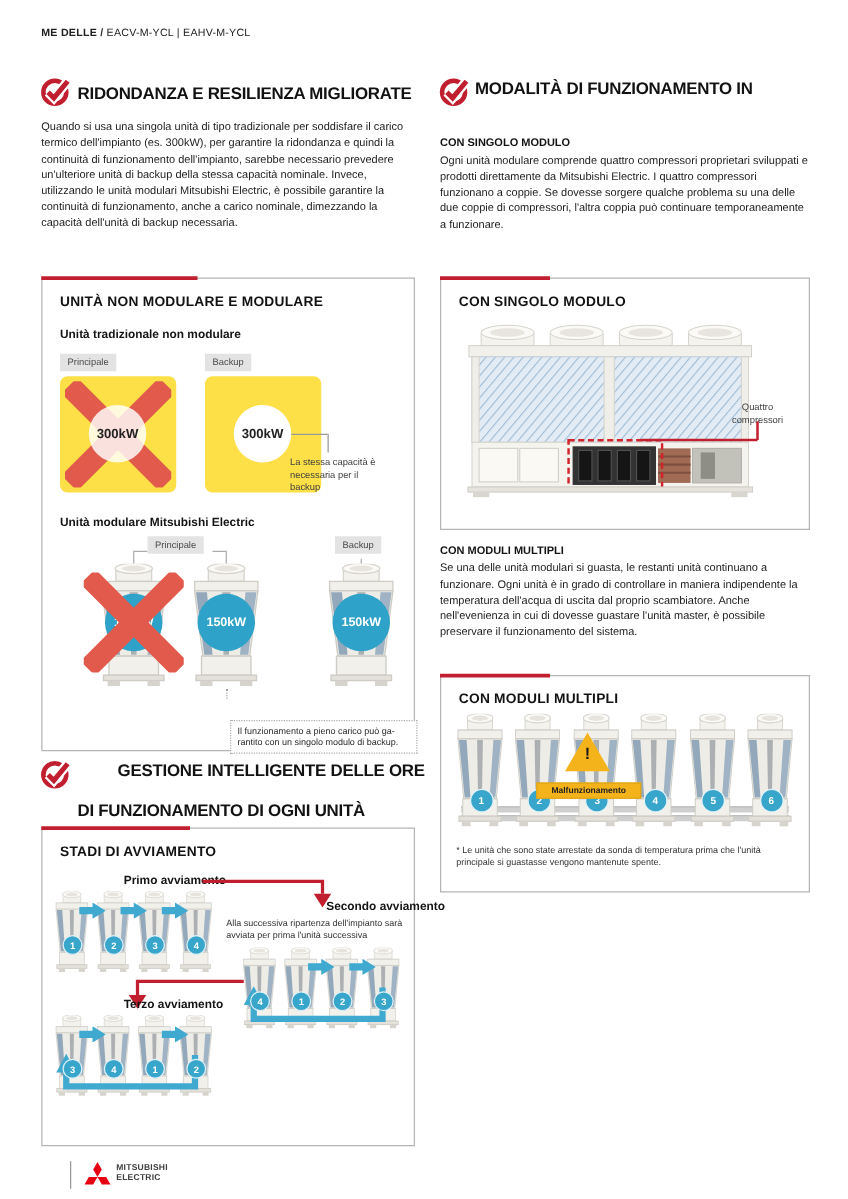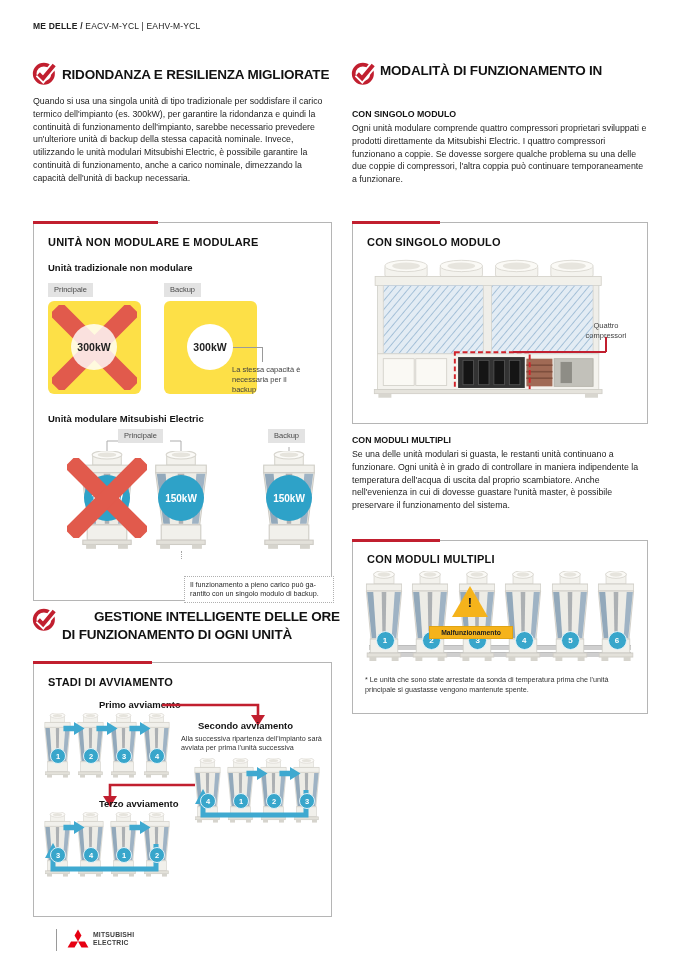--- a/index.html
+++ b/index.html
@@ -146,21 +146,21 @@
     <div class="dotv" style="left:147px;top:328px;height:8px;"></div>
     <div class="caption" style="left:150px;top:336px;width:138px;margin-top:17px;">Il funzionamento a pieno carico può ga- rantito con un singolo modulo di backup.</div>
   </div>
 
   <svg class="abs" style="left:32px;top:606px;width:26px;height:26px;" viewBox="0 0 34 34">
     <circle cx="15.5" cy="18" r="12" fill="none" stroke="#C11F2F" stroke-width="4.8"></circle>
     <path d="M8.5 18 L14.5 24 L29 6.5" fill="none" stroke="#fff" stroke-width="10"></path>
     <path d="M8.5 18 L14.5 24 L29 6.5" fill="none" stroke="#C11F2F" stroke-width="5.2"></path>
   </svg>
   <div class="abs h1t" style="left:62px;top:608px;margin-left:32px;">GESTIONE INTELLIGENTE DELLE ORE</div>
-  <div class="abs h1t" style="left:62px;top:626px;">DI FUNZIONAMENTO DI OGNI UNITÀ</div>
+  <div class="abs h1t" style="left:62px;top:640px;">DI FUNZIONAMENTO DI OGNI UNITÀ</div>
 
   <div class="panel" style="left:33px;top:662px;width:297px;height:253px;">
     <div class="accent" style="width:40%;"></div>
     <div class="ptitle" style="left:14px;top:13px;">STADI DI AVVIAMENTO</div>
 
     <div class="stlab" style="left:33px;top:36px;">Primo avviamento</div>
     <svg class="abs" style="left:125px;top:38px;width:110px;height:26px;" viewBox="0 0 110 26">
       <path d="M3,4 H99 V14" fill="none" stroke="#C11F2F" stroke-width="2.6"></path>
       <polygon points="92,14 106,14 99,25" fill="#C11F2F"></polygon>
     </svg>
@@ -186,21 +186,21 @@
         </svg>
       <svg class="sarr" style="left:88px;" viewBox="0 0 26 16">
           <use href="#u-arrow"></use>
         </svg>
       <div class="sn" style="left:9px;">1</div>
       <div class="sn" style="left:42px;">2</div>
       <div class="sn" style="left:75px;">3</div>
       <div class="sn" style="left:108px;">4</div>
     </div>
 
-    <div class="stlab" style="left:132px;top:57px;width:140px;text-align:left;">Secondo avviamento</div>
+    <div class="stlab" style="left:150px;top:57px;width:140px;text-align:right;">Secondo avviamento</div>
     <div class="stnote" style="left:147px;top:71px;width:146px;">Alla successiva ripartenza dell'impianto sarà avviata per prima l'unità successiva</div>
 
     <div class="srow" style="left:157px;top:95px;">
       <svg class="su" style="left:0;" viewBox="0 0 60 92" preserveAspectRatio="none">
           <use href="#u-unit"></use>
         </svg>
       <svg class="su" style="left:33px;" viewBox="0 0 60 92" preserveAspectRatio="none">
           <use href="#u-unit"></use>
         </svg>
       <svg class="su" style="left:66px;" viewBox="0 0 60 92" preserveAspectRatio="none">

